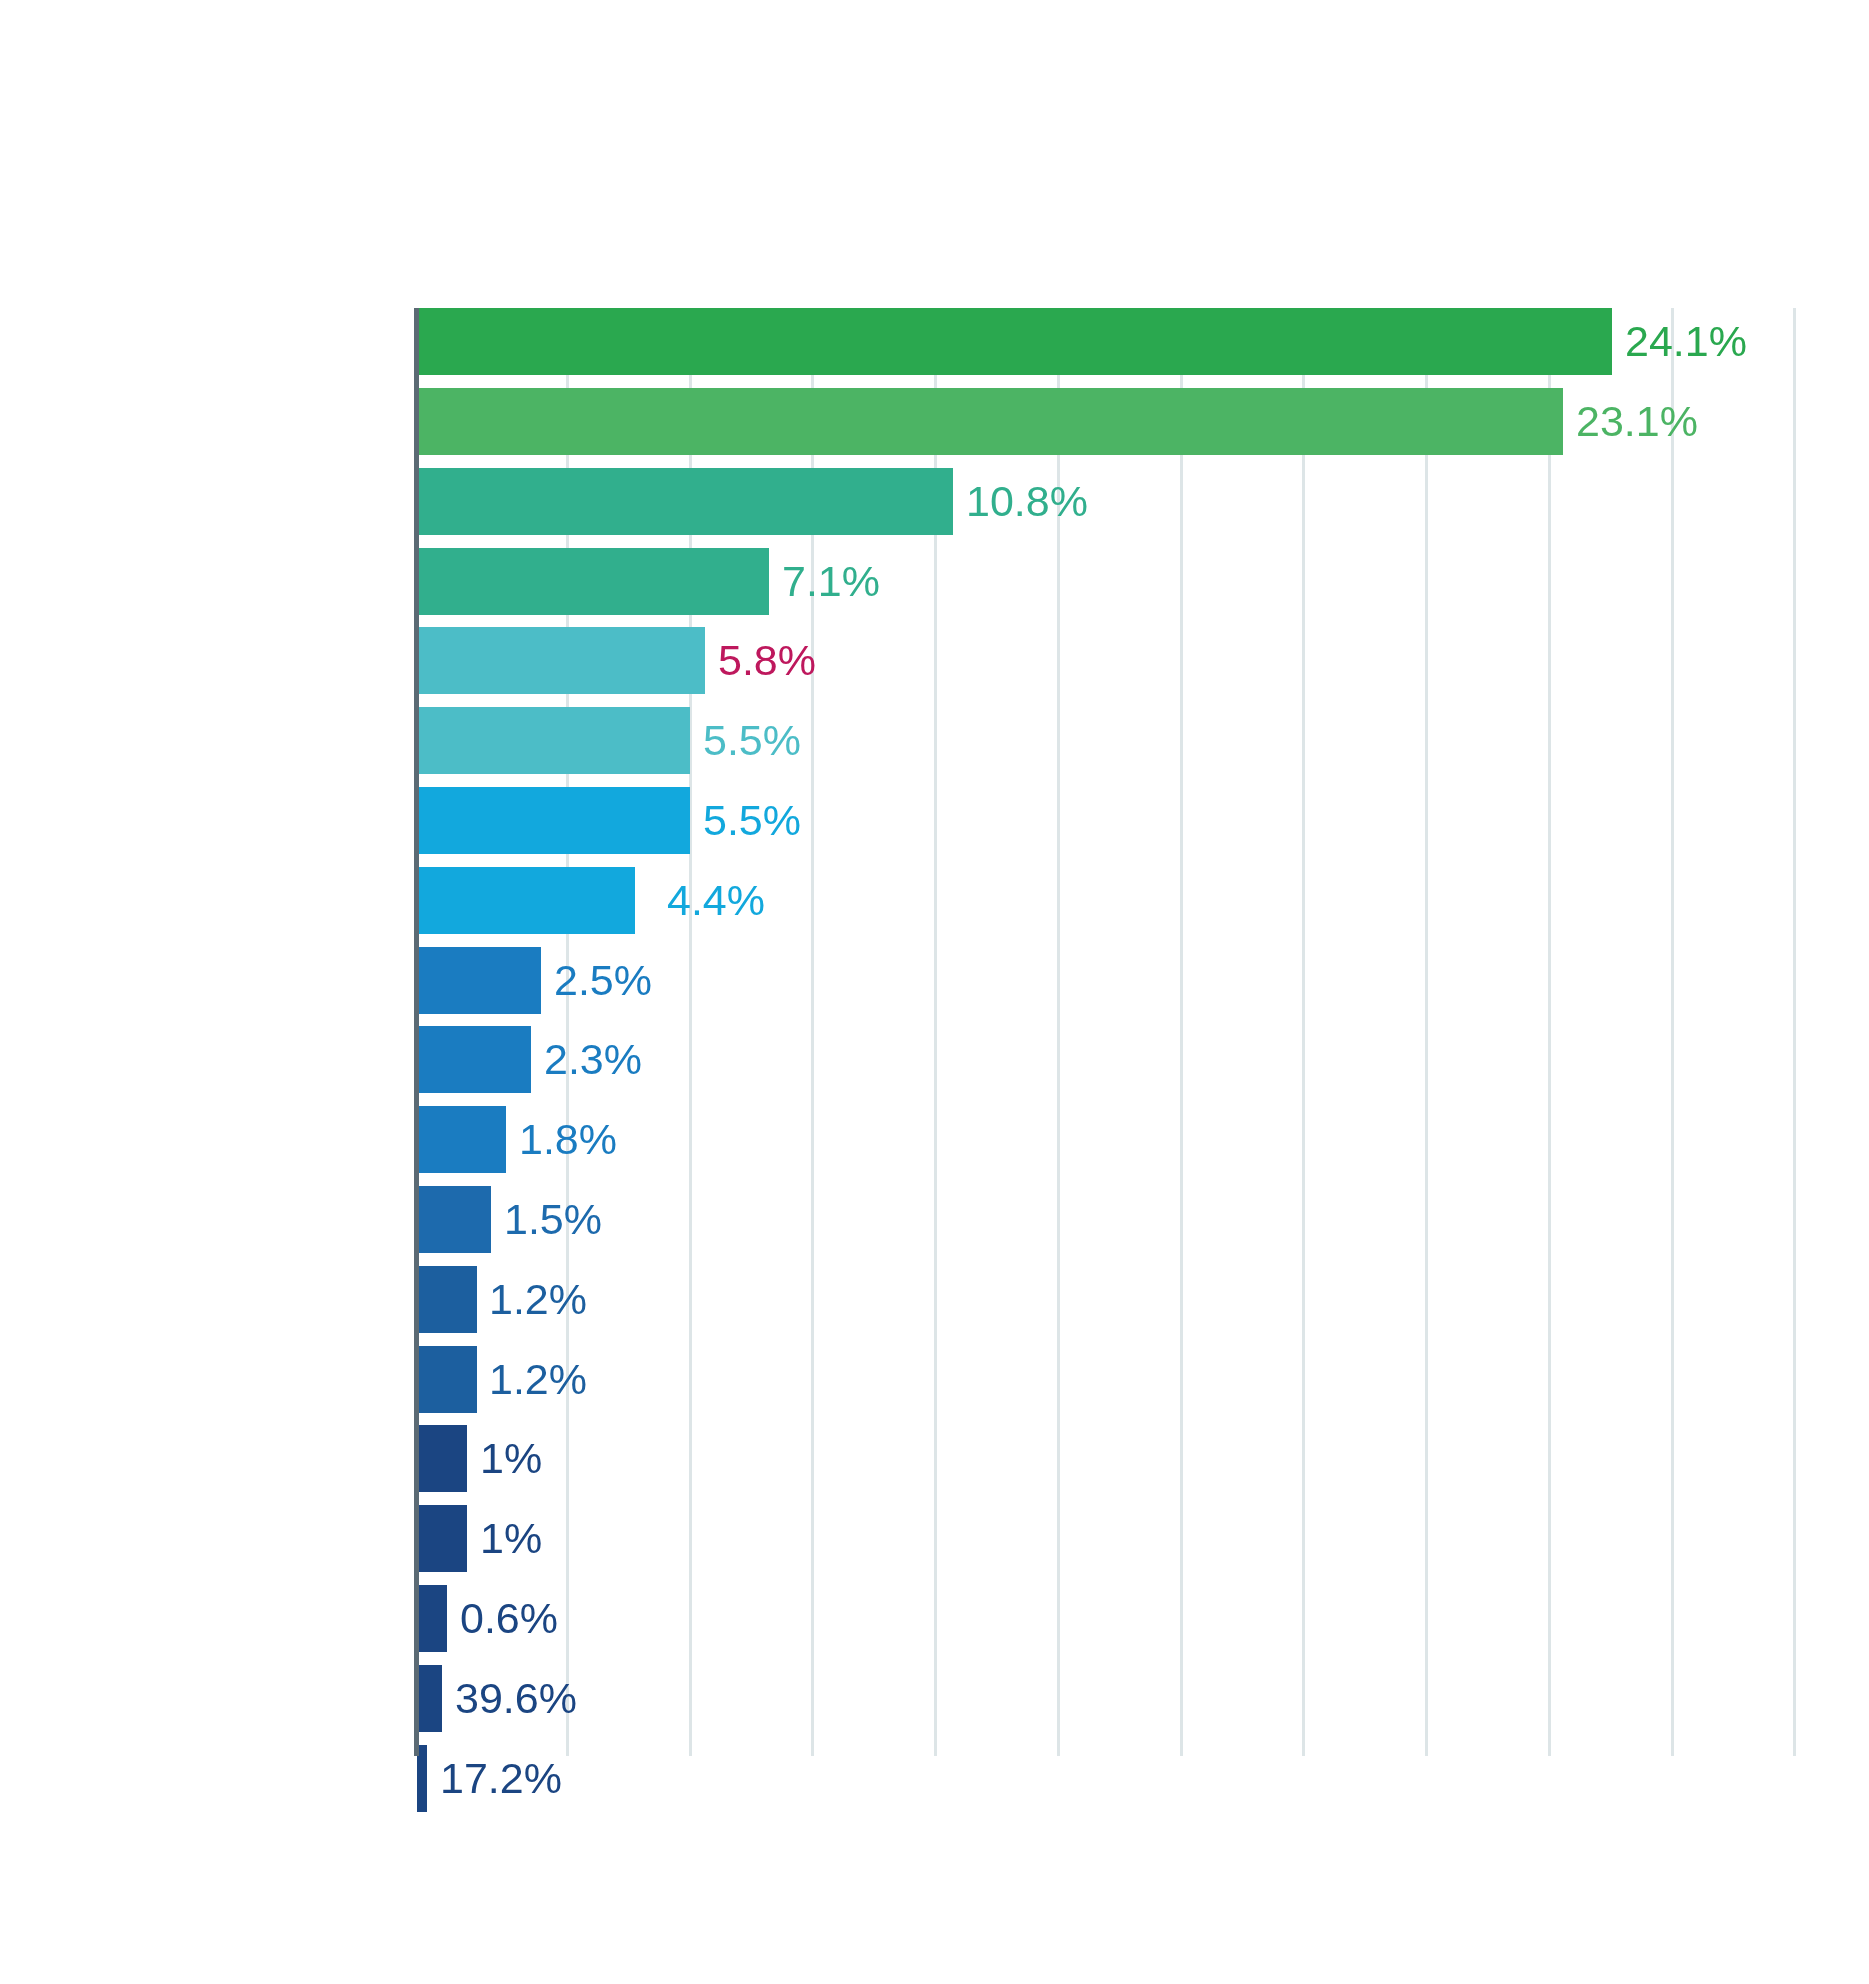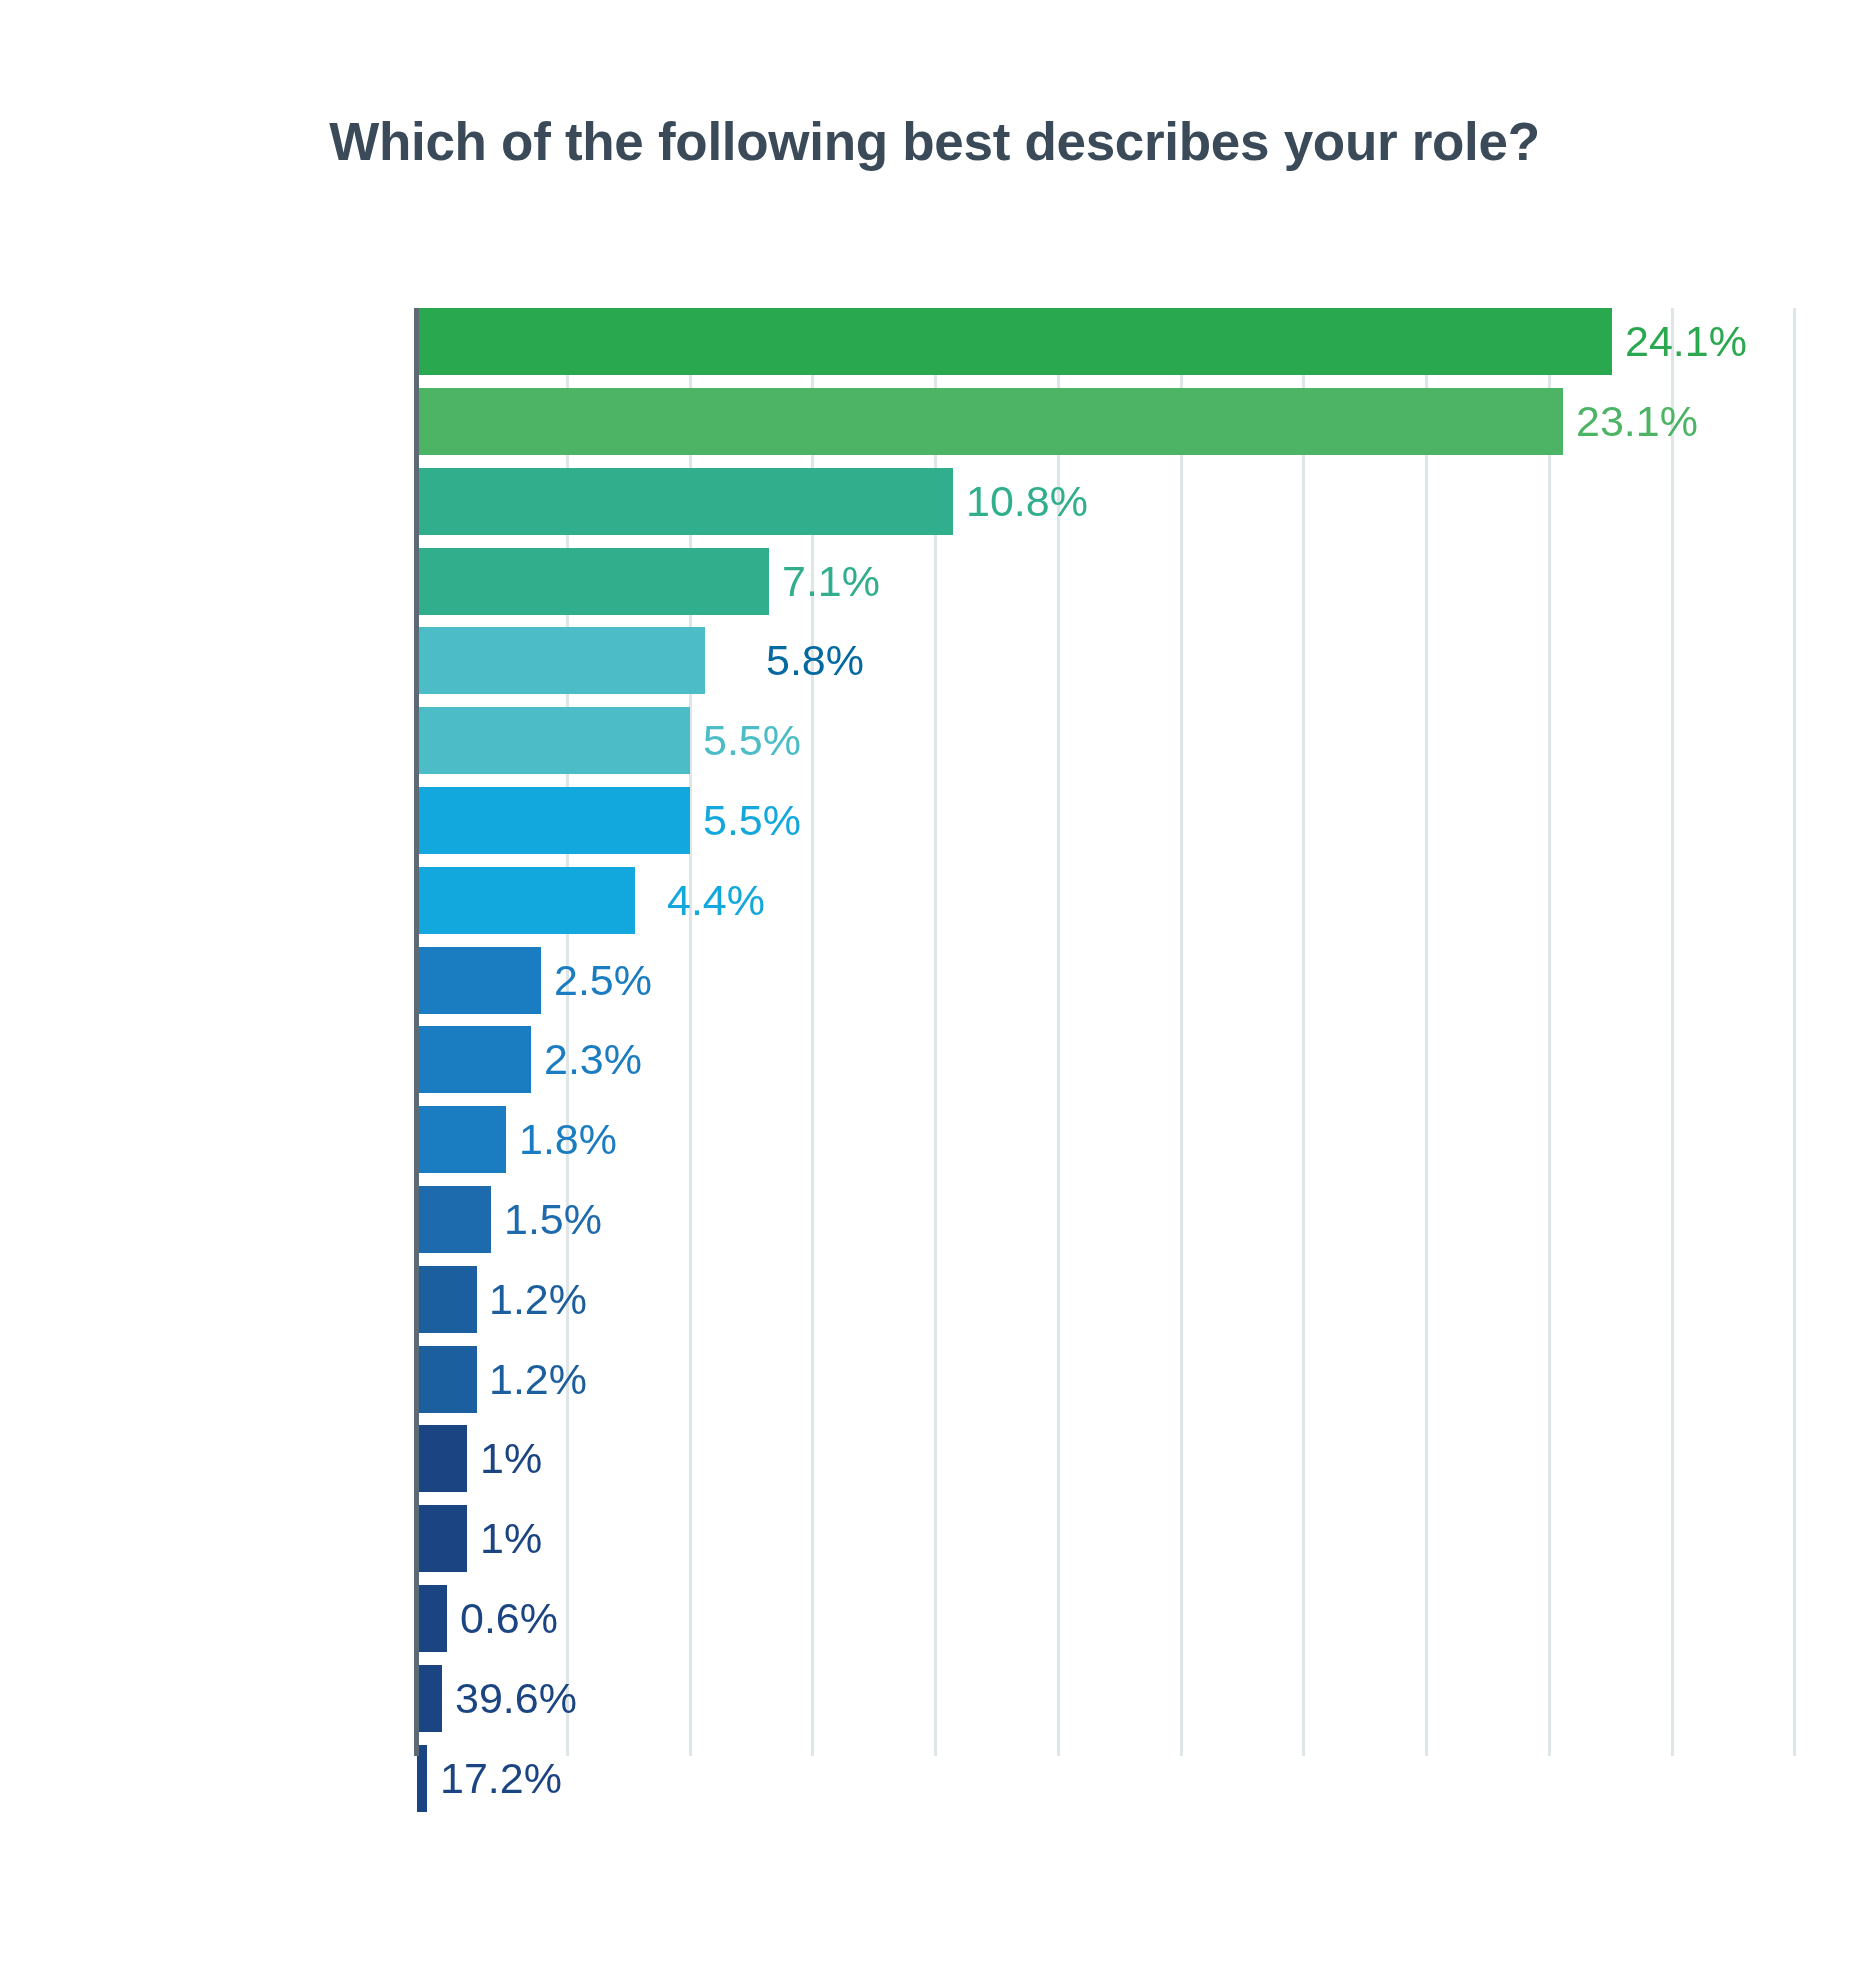--- a/index.html
+++ b/index.html
@@ -101,21 +101,20 @@
     font-weight: 700;
     color: #2aa84f;
     white-space: nowrap;
   }
 </style>
 </head>
 <body>
 
 <div id="figure">
 
-  <div id="chart-title">Which of the following best describes your role?</div>
 
   <div id="plot">
     <div id="gridlines">
         <div class="gridline" style="left: 566px;"></div>
         <div class="gridline" style="left: 689px;"></div>
         <div class="gridline" style="left: 811px;"></div>
         <div class="gridline" style="left: 934px;"></div>
         <div class="gridline" style="left: 1057px;"></div>
         <div class="gridline" style="left: 1180px;"></div>
         <div class="gridline" style="left: 1302px;"></div>
@@ -137,21 +136,21 @@
         <div class="row" style="top: 468px;">
           <div class="bar" title="Back-end Developer: 10.8%" style="width: 536px; background: rgb(49, 175, 141);"></div>
           <div class="bar-value" style="left: 953px; color: rgb(49, 175, 141);">10.8%</div>
         </div>
         <div class="row" style="top: 548px;">
           <div class="bar" title="Software Architect: 7.1%" style="width: 352px; background: rgb(49, 175, 141);"></div>
           <div class="bar-value" style="left: 769px; color: rgb(49, 175, 141);">7.1%</div>
         </div>
         <div class="row" style="top: 627px;">
           <div class="bar" title="Front-end Developer: 5.8%" style="width: 288px; background: rgb(76, 189, 199);"></div>
-          <div class="bar-value" style="left: 705px; color: #0369a1; margin-left: 48px;">5.8%</div>
+          <div class="bar-value" style="left: 705px; color: #be185d;">5.8%</div>
         </div>
         <div class="row" style="top: 707px;">
           <div class="bar" title="Other: 5.5%" style="width: 273px; background: rgb(76, 189, 199);"></div>
           <div class="bar-value" style="left: 690px; color: rgb(76, 189, 199);">5.5%</div>
         </div>
         <div class="row" style="top: 787px;">
           <div class="bar" title="Mobile Developer: 5.5%" style="width: 273px; background: rgb(18, 168, 221);"></div>
           <div class="bar-value" style="left: 690px; color: rgb(18, 168, 221);">5.5%</div>
         </div>
         <div class="row" style="top: 867px;">

